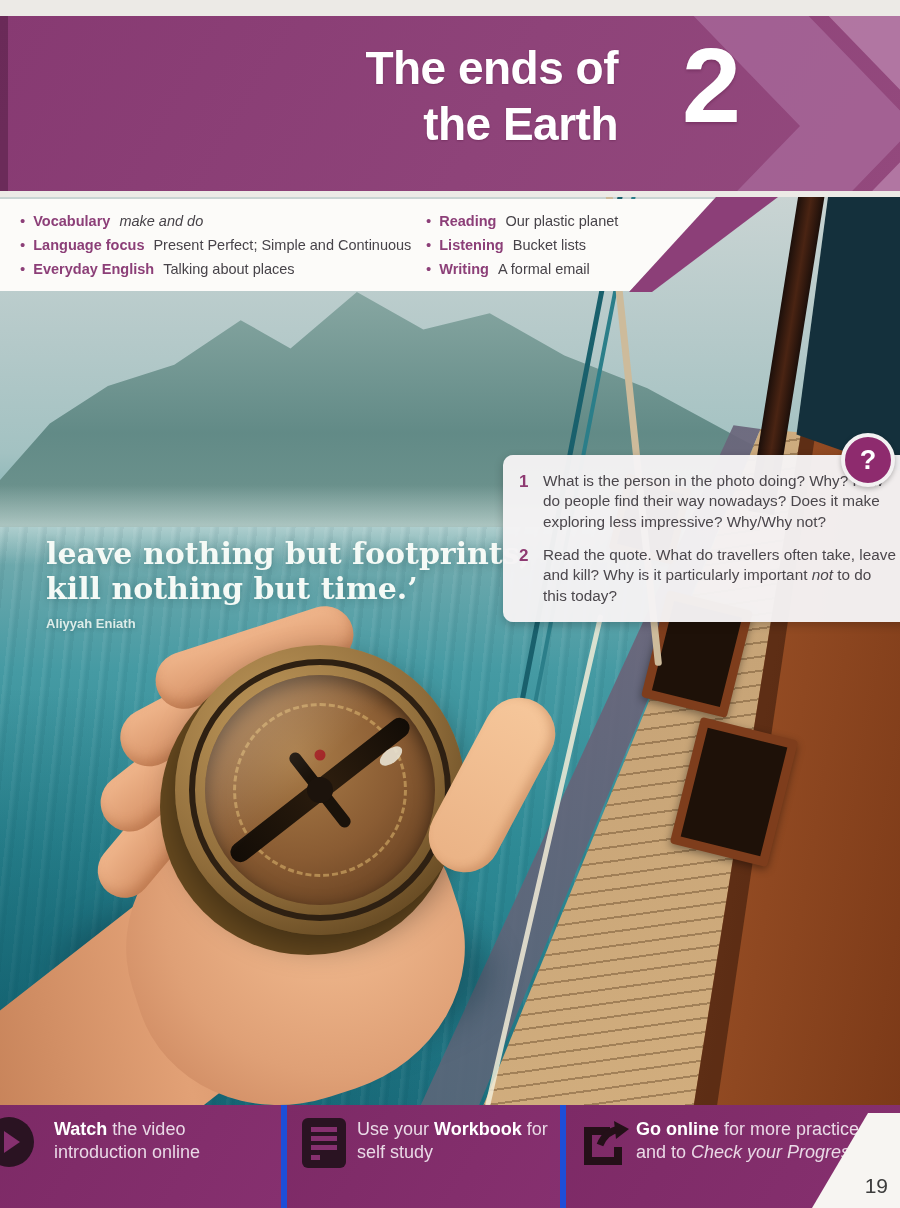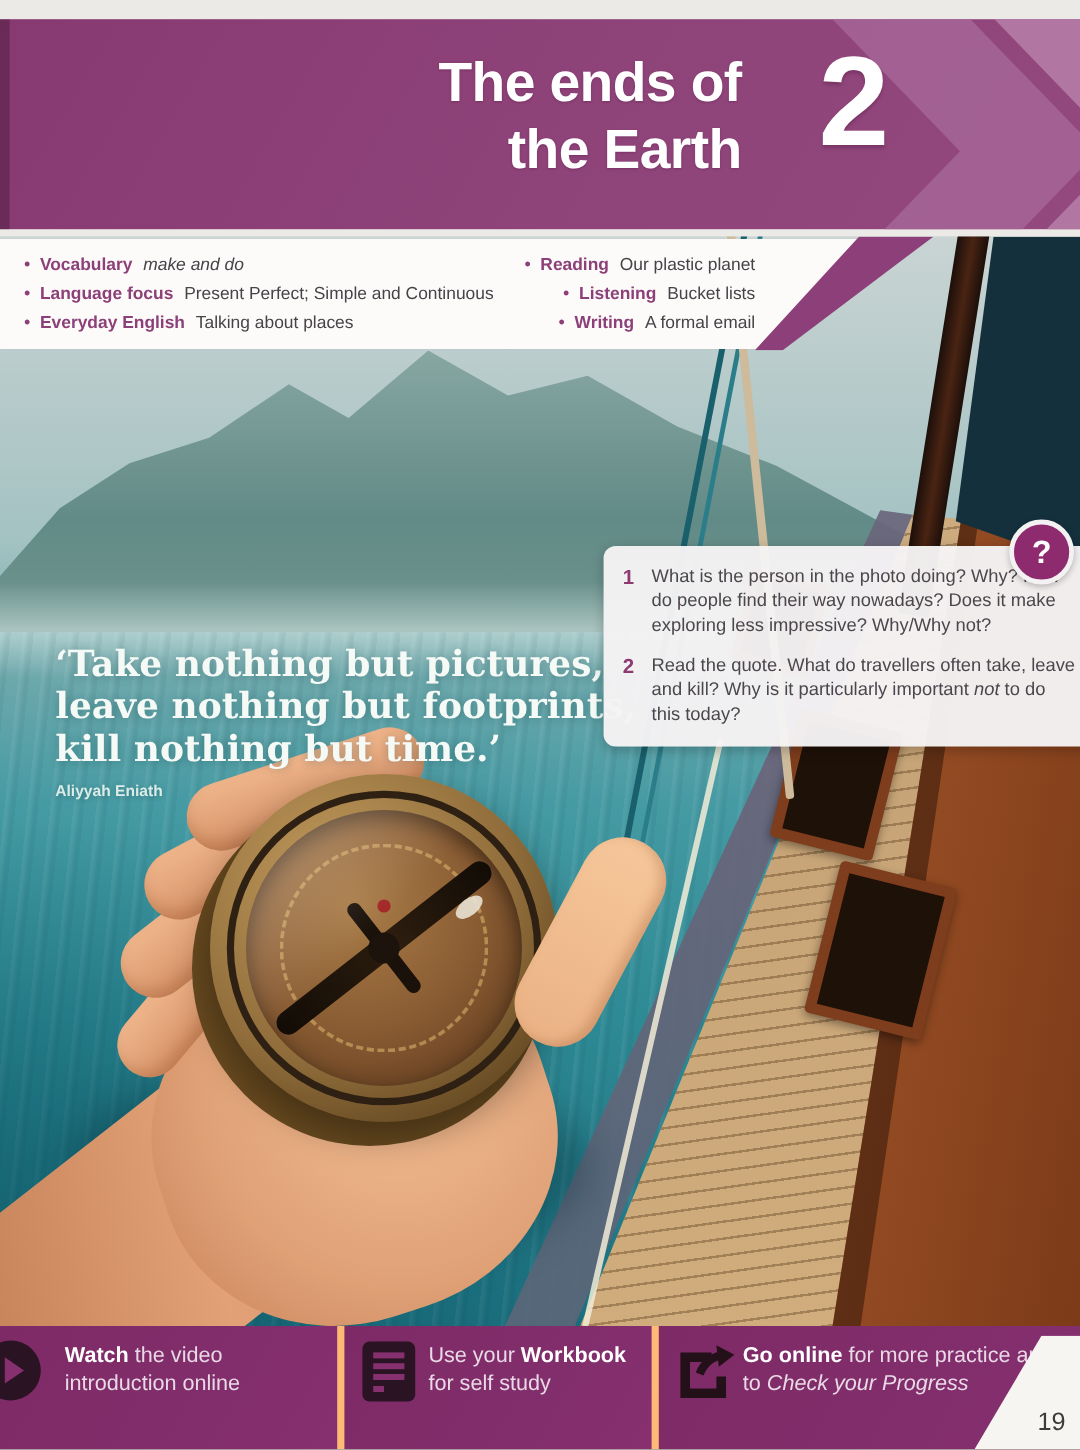--- a/index.html
+++ b/index.html
@@ -84,21 +84,21 @@
   .thumb{position:absolute;left:398px;top:552px;width:188px;height:72px;border-radius:36px;transform:rotate(-62deg);
     background:linear-gradient(90deg,#eab285,#f6c79b);box-shadow:inset 0 -6px 10px rgba(150,80,40,.3);}
 
   
   .info-box{position:absolute;left:0;top:199px;width:724px;height:92px;background:#fcfbf9;z-index:2;
     clip-path:polygon(0 0,716px 0,630px 92px,0 92px);box-shadow:0 2px 4px rgba(0,0,0,.15);}
   .purple-band{position:absolute;left:0;top:197px;width:900px;height:95px;z-index:3;
     clip-path:polygon(716px 0,778px 0,652px 95px,629px 95px);background:#8c3f78;}
   .syl-col{position:absolute;top:12px;display:flex;flex-direction:column;gap:4px;}
   .syl-left{left:20px;}
-  .syl-right{left:437px;align-items:flex-end;}
+  .syl-right{left:426px;}
   .syl-item{font-size:14.5px;line-height:19px;white-space:nowrap;color:#4a464b;}
   .bullet{color:#8c3f78;margin-right:8px;font-size:15px;}
   .syl-label{color:#8c3f78;font-weight:700;margin-right:9px;}
   .syl-desc{color:#474349;}
 
   
   .quote{position:absolute;left:46px;top:536px;z-index:3;color:#f5faf6;}
   .quote-lines{font-family:"DejaVu Serif",serif;font-weight:700;font-size:30px;line-height:1.18;text-shadow:0 1px 8px rgba(0,60,60,.3);}
   .quote-author{margin-top:9px;font-size:13px;font-weight:700;color:rgba(240,248,244,.88);text-shadow:0 1px 4px rgba(0,60,60,.3);}
 
@@ -107,24 +107,24 @@
     border-radius:10px;padding:16px 14px 14px 16px;box-shadow:0 3px 10px rgba(0,0,0,.22);}
   .q-badge{position:absolute;right:16px;top:-22px;width:46px;height:46px;border-radius:50%;background:#8e2b6e;
     border:4px solid #f3f1f2;display:flex;align-items:center;justify-content:center;
     color:#fff;font-weight:700;font-size:27px;box-shadow:0 2px 5px rgba(0,0,0,.25);}
   .q-row{display:flex;margin-bottom:13px;}
   .q-row:last-child{margin-bottom:2px;}
   .q-num{width:24px;flex:0 0 24px;color:#8e3a72;font-weight:700;font-size:17px;line-height:1.25;}
   .q-text{font-size:15.3px;line-height:1.33;color:#4b474c;}
 
   
-  .footer{position:absolute;left:0;top:1105px;width:900px;height:103px;background:#fdba74;display:flex;gap:6px;z-index:6;}
+  .footer{position:absolute;left:0;top:1105px;width:900px;height:103px;background:#1d4ed8;display:flex;gap:6px;z-index:6;}
   .f-panel{position:relative;background:linear-gradient(120deg,#7d2a66,#86306f);overflow:hidden;color:#e9d9e6;font-size:18px;line-height:1.28;}
   .fp1{width:281px;}
-  .fp2{width:256px;}
+  .fp2{width:256px;padding-left:17px;}
   .fp3{flex:1;}
   .f-text{position:absolute;top:13px;}
   .fp1 .f-text{left:54px;right:8px;}
   .fp2 .f-text{left:70px;right:6px;}
   .fp3 .f-text{left:70px;right:6px;}
   .play-icon{position:absolute;left:-16px;top:12px;width:50px;height:50px;border-radius:50%;background:#2a1322;}
   .play-tri{position:absolute;left:20px;top:14px;width:0;height:0;border-left:16px solid #86306f;border-top:11px solid transparent;border-bottom:11px solid transparent;}
   .wb-icon{position:absolute;left:14px;top:12px;}
   .go-icon{position:absolute;left:14px;top:14px;}
   .page-wedge{position:absolute;left:790px;top:1113px;width:110px;height:95px;z-index:7;background:#f7f5f2;
@@ -197,21 +197,20 @@
     <div class="syl-col syl-right">
         <div class="syl-item"><span class="bullet">•</span><span class="syl-label">Reading</span><span class="syl-desc"><span>Our plastic planet</span></span></div>
         <div class="syl-item"><span class="bullet">•</span><span class="syl-label">Listening</span><span class="syl-desc"><span>Bucket lists</span></span></div>
         <div class="syl-item"><span class="bullet">•</span><span class="syl-label">Writing</span><span class="syl-desc"><span>A formal email</span></span></div>
       </div>
   </div>
   <div class="purple-band"></div>
 
   <div class="quote">
     <div class="quote-lines">
-        <div>‘Take nothing but pictures,</div>
         <div>leave nothing but footprints,</div>
         <div>kill nothing but time.’</div>
       </div>
     <div class="quote-author">Aliyyah Eniath</div>
   </div>
 
   <div class="q-box">
     <div class="q-badge">?</div>
     <div>
         <div class="q-row">

